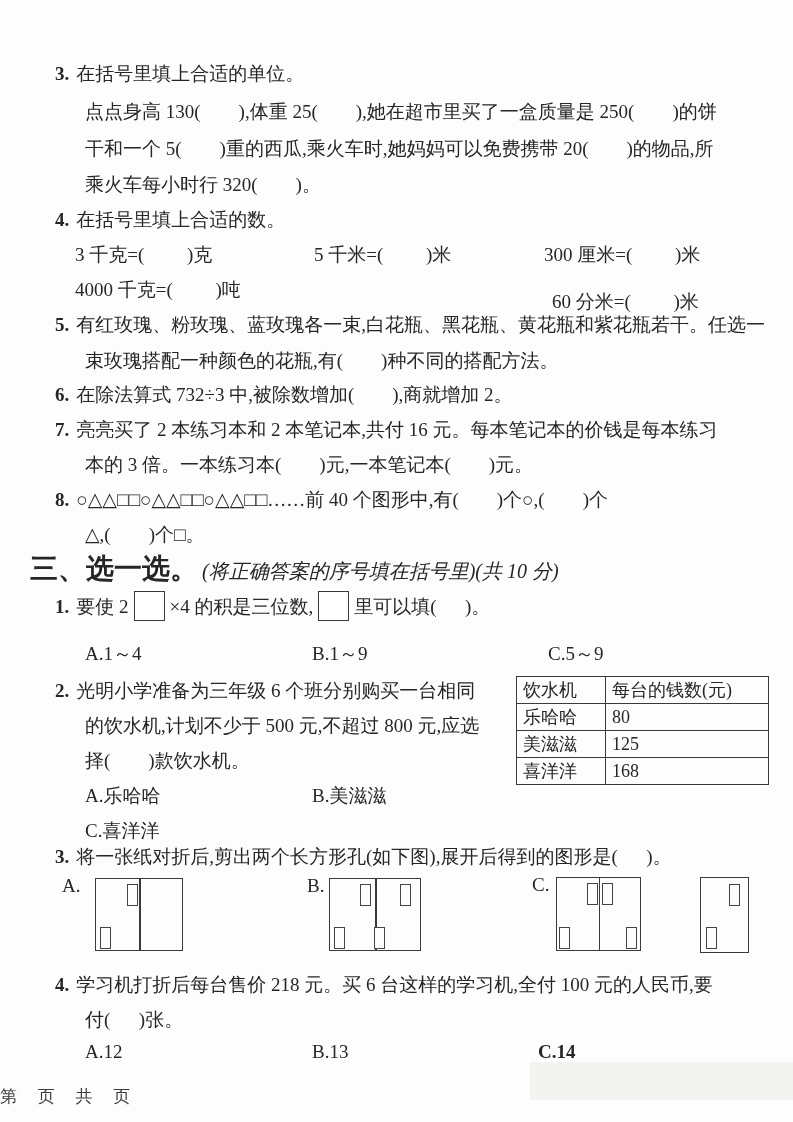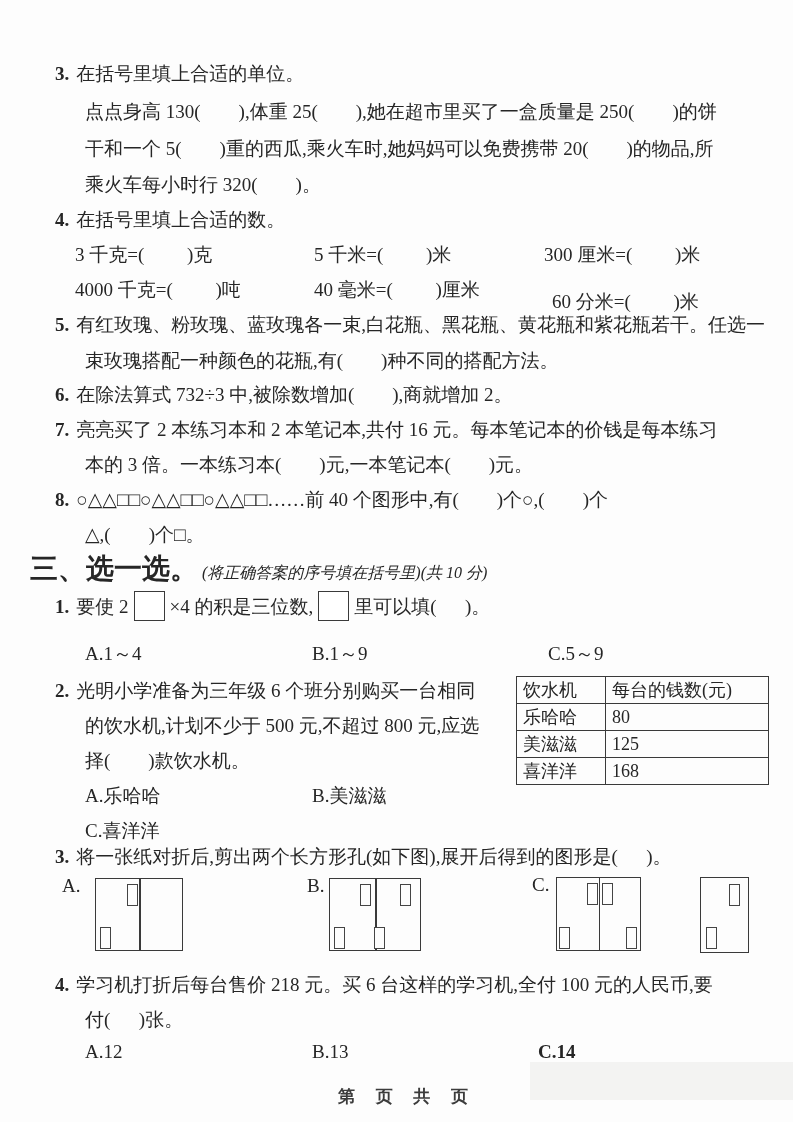--- a/index.html
+++ b/index.html
@@ -4,21 +4,21 @@
 <style>
   html,body { margin:0; padding:0; background:#ffffff; }
   .page {
     position:relative; width:793px; height:1122px; background:#fdfdfd;
     font-family:"Liberation Serif","DejaVu Serif",serif;
     color:#262626; overflow:hidden;
   }
   .ln { position:absolute; font-size:19px; line-height:27px; white-space:pre; }
   .qnum { font-weight:bold; margin-right:7px; }
   .sec-title { font-weight:bold; font-size:28px; }
-  .sec-note { font-style:italic; font-size:16px; margin-left:4px; }
+  .sec-note { font-style:italic; font-size:20px; margin-left:4px; }
   .blank-box {
     display:inline-block; width:29px; height:28px;
     border:1.5px solid #3a3a3a; background:#fff;
     vertical-align:-8px; margin:0 5px;
   }
   
   .price-table {
     position:absolute; left:516px; top:676px;
     border-collapse:collapse; font-size:18px; color:#262626;
     background:#fdfdfd;
@@ -28,42 +28,41 @@
     text-align:left; padding:0 6px; height:26px; white-space:nowrap;
   }
   .price-table .c-name { width:76px; }
   .price-table .c-price { width:150px; }
   
   .fig-label { position:absolute; font-size:19px; }
   .fig-rect { position:absolute; border:1.6px solid #3a3a3a; background:#fdfdfd; box-sizing:border-box; }
   .fig-divider { position:absolute; left:50%; top:0; bottom:0; width:1.5px; background:#3a3a3a; }
   .fig-hole { position:absolute; width:11px; height:22px; border:1.6px solid #444; background:#fdfdfd; box-sizing:border-box; }
   .footer {
-    position:absolute; left:0; right:0; top:1085px; text-align:center;
+    position:absolute; left:0; right:0; top:1085px; 
     font-family:"Liberation Sans","DejaVu Sans",sans-serif;
-    font-size:17px; font-weight:700; letter-spacing:8px; color:#3c3c3c;margin-left:21px;
+    font-size:17px; font-weight:400; letter-spacing:8px; color:#3c3c3c;
   }
   .scan-artifact { position:absolute; left:530px; top:1062px; width:263px; height:38px; background:#f3f3f2; }
 </style>
 </head>
 <body>
 
 <div class="page">
 
   <div class="ln" style="left:55px; top:60px;"><span class="qnum">3.</span><span>在括号里填上合适的单位。</span></div>
   <div class="ln" style="left:85px; top:98px;">点点身高 130(        ),体重 25(        ),她在超市里买了一盒质量是 250(        )的饼</div>
   <div class="ln" style="left:85px; top:135px;">干和一个 5(        )重的西瓜,乘火车时,她妈妈可以免费携带 20(        )的物品,所</div>
   <div class="ln" style="left:85px; top:171px;">乘火车每小时行 320(        )。</div>
 
   <div class="ln" style="left:55px; top:206px;"><span class="qnum">4.</span><span>在括号里填上合适的数。</span></div>
   <div class="ln" style="left:75px;  top:241px;">3 千克=(         )克</div>
   <div class="ln" style="left:314px; top:241px;">5 千米=(         )米</div>
   <div class="ln" style="left:544px; top:241px;">300 厘米=(         )米</div>
   <div class="ln" style="left:75px;  top:276px;">4000 千克=(         )吨</div>
-  <div class="ln" style="left:314px; top:276px;">40 毫米=(         )厘米</div>
   <div class="ln" style="left:544px; top:288px;margin-left:8px;">60 分米=(         )米</div>
 
   <div class="ln" style="left:55px; top:311px;"><span class="qnum">5.</span><span>有红玫瑰、粉玫瑰、蓝玫瑰各一束,白花瓶、黑花瓶、黄花瓶和紫花瓶若干。任选一</span></div>
   <div class="ln" style="left:85px; top:347px;">束玫瑰搭配一种颜色的花瓶,有(        )种不同的搭配方法。</div>
 
   <div class="ln" style="left:55px; top:381px;"><span class="qnum">6.</span><span>在除法算式 732÷3 中,被除数增加(        ),商就增加 2。</span></div>
 
   <div class="ln" style="left:55px; top:416px;"><span class="qnum">7.</span><span>亮亮买了 2 本练习本和 2 本笔记本,共付 16 元。每本笔记本的价钱是每本练习</span></div>
   <div class="ln" style="left:85px; top:451px;">本的 3 倍。一本练习本(        )元,一本笔记本(        )元。</div>
 

